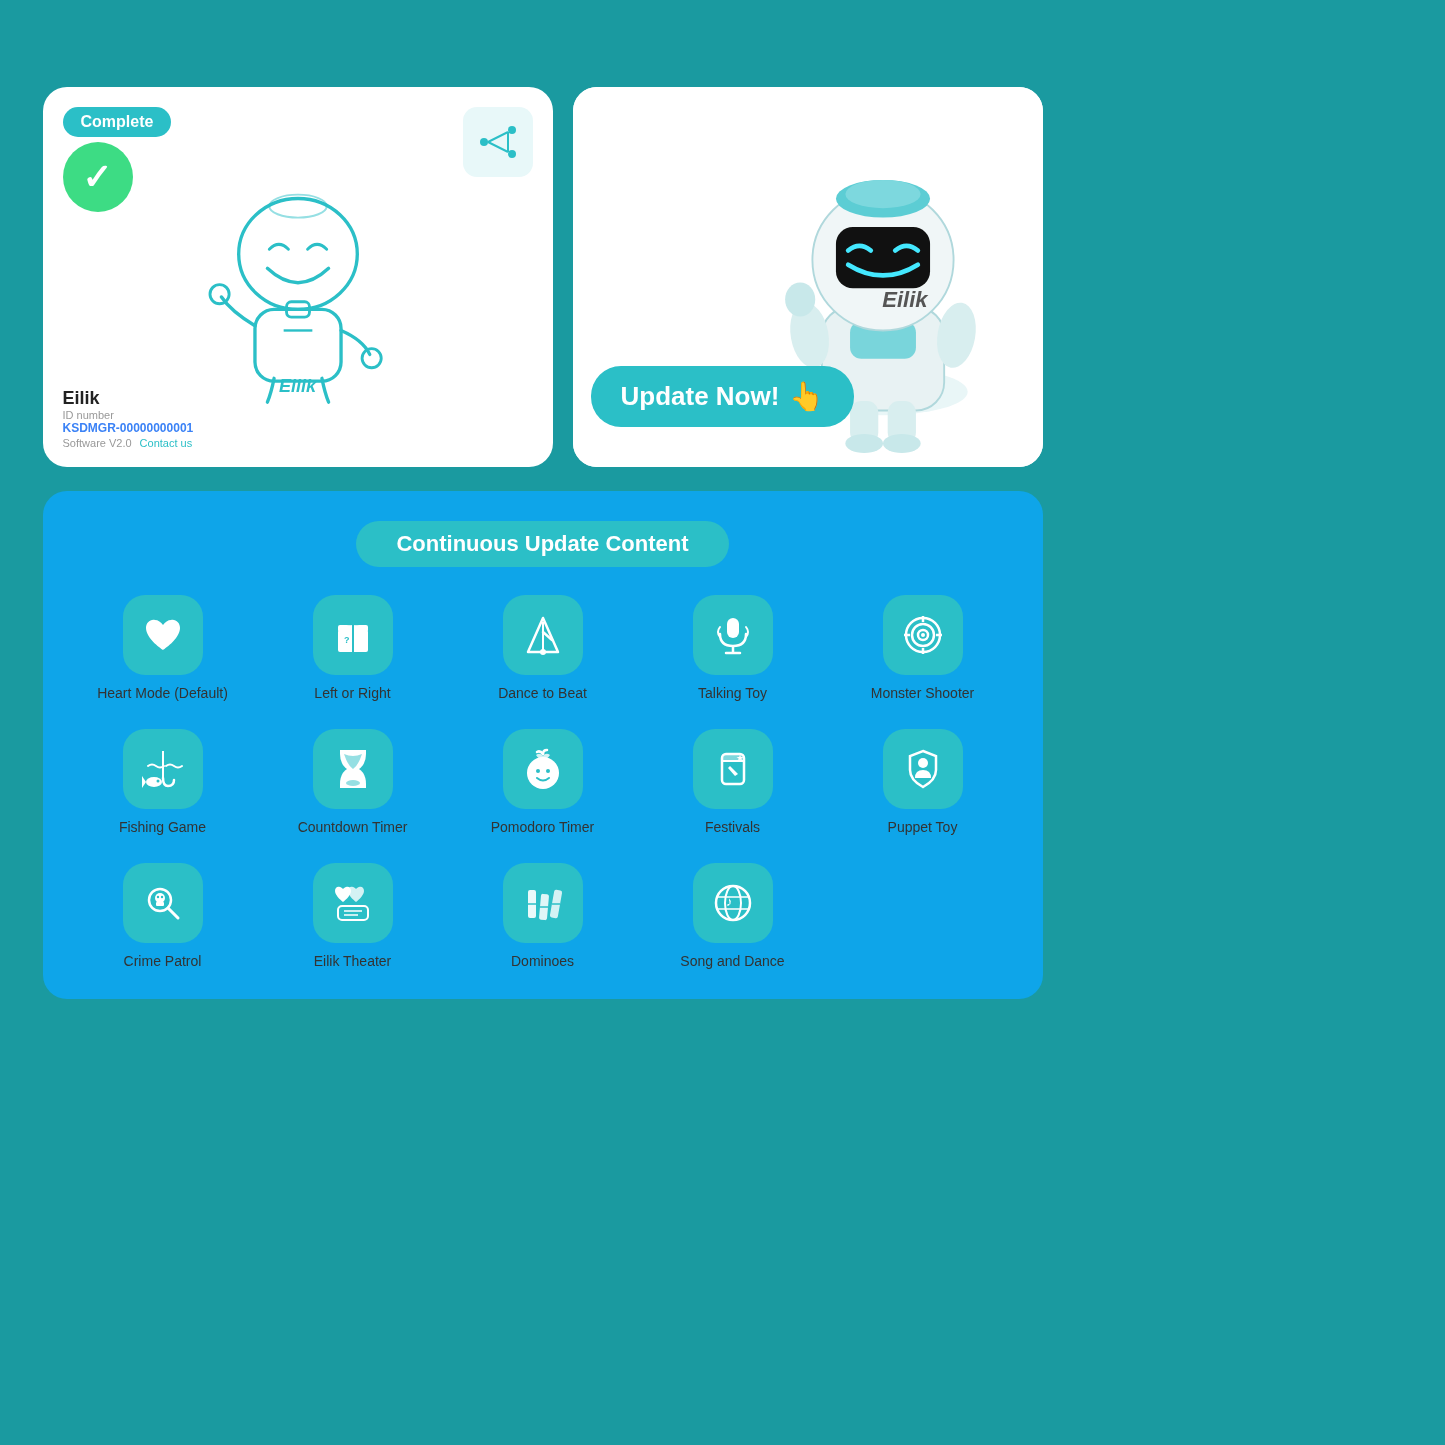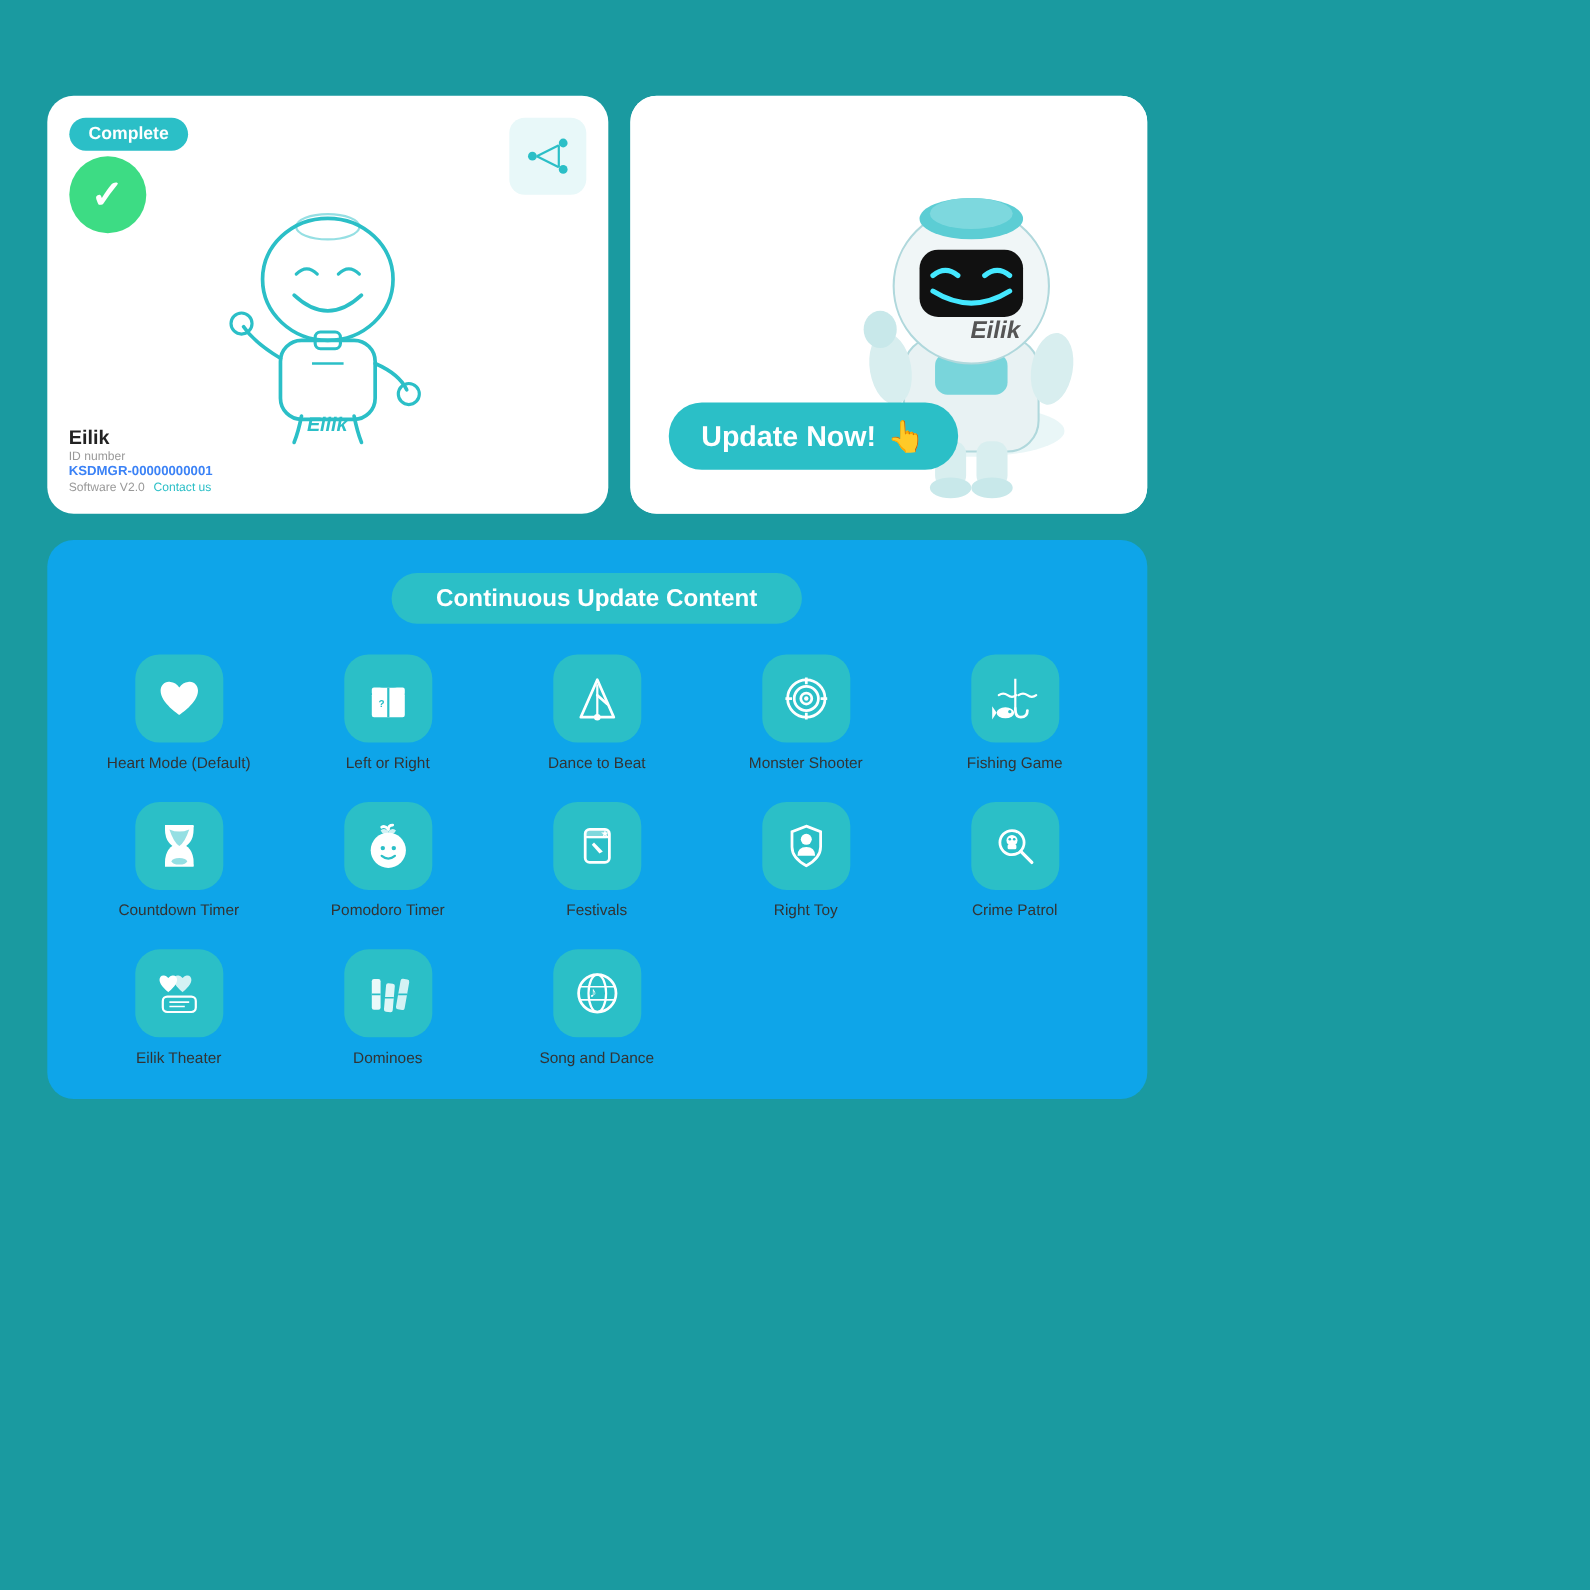--- a/index.html
+++ b/index.html
@@ -153,21 +153,21 @@
     .robot-3d {
       width: 280px;
       height: 320px;
       position: absolute;
       bottom: 0;
       right: 20px;
     }
     .update-now-btn {
       position: absolute;
       bottom: 40px;
-      left: 35px;
+      left: 18px;
       background: #2bbfc7;
       color: white;
       font-size: 26px;
       font-weight: bold;
       padding: 14px 30px;
       border-radius: 30px;
       display: flex;
       align-items: center;
       gap: 10px;
     }
@@ -394,20 +394,34 @@
 
             <polygon points="23,6 38,40 8,40" fill="none" stroke="white" stroke-width="2.5" stroke-linejoin="round"></polygon>
             <line x1="23" y1="40" x2="23" y2="10" stroke="white" stroke-width="2"></line>
             <line x1="23" y1="20" x2="32" y2="28" stroke="white" stroke-width="2.5" stroke-linecap="round"></line>
             <circle cx="23" cy="40" r="3" fill="white"></circle>
           </svg>
         </div>
         <span class="icon-label">Dance to Beat</span>
       </div>
 
+      <div class="icon-item">
+        <div class="icon-circle">
+          <svg viewBox="0 0 46 46">
+            <rect x="17" y="6" width="12" height="20" rx="6" fill="white"></rect>
+            <path d="M10 22 Q10 34 23 34 Q36 34 36 22" fill="none" stroke="white" stroke-width="2.5" stroke-linecap="round"></path>
+            <line x1="23" y1="34" x2="23" y2="41" stroke="white" stroke-width="2.5"></line>
+            <line x1="16" y1="41" x2="30" y2="41" stroke="white" stroke-width="2.5" stroke-linecap="round"></line>
+
+            <path d="M36 15 Q40 20 36 25" fill="none" stroke="white" stroke-width="2" stroke-linecap="round"></path>
+            <path d="M10 15 Q6 20 10 25" fill="none" stroke="white" stroke-width="2" stroke-linecap="round"></path>
+          </svg>
+        </div>
+        <span class="icon-label">Talking Toy</span>
+      </div>
 
       <div class="icon-item">
         <div class="icon-circle">
           <svg viewBox="0 0 46 46">
             <circle cx="23" cy="23" r="17" fill="none" stroke="white" stroke-width="2.5"></circle>
             <circle cx="23" cy="23" r="11" fill="none" stroke="white" stroke-width="2.5"></circle>
             <circle cx="23" cy="23" r="5" fill="none" stroke="white" stroke-width="2.5"></circle>
             <circle cx="23" cy="23" r="2" fill="white"></circle>
             <line x1="23" y1="4" x2="23" y2="10" stroke="white" stroke-width="2.5"></line>
             <line x1="23" y1="36" x2="23" y2="42" stroke="white" stroke-width="2.5"></line>
@@ -493,21 +507,21 @@
       <div class="icon-item">
         <div class="icon-circle">
           <svg viewBox="0 0 46 46">
 
             <path d="M23 5 L36 10 L36 24 Q36 34 23 41 Q10 34 10 24 L10 10 Z" fill="none" stroke="white" stroke-width="2.5"></path>
 
             <circle cx="23" cy="17" r="5" fill="white"></circle>
             <path d="M15 32 Q15 24 23 24 Q31 24 31 32" fill="white"></path>
           </svg>
         </div>
-        <span class="icon-label">Right Toy</span>
+        <span class="icon-label">Puppet Toy</span>
       </div>
 
       <div class="icon-item">
         <div class="icon-circle">
           <svg viewBox="0 0 46 46">
 
             <circle cx="20" cy="20" r="11" fill="none" stroke="white" stroke-width="2.5"></circle>
             <line x1="28" y1="28" x2="38" y2="38" stroke="white" stroke-width="3" stroke-linecap="round"></line>
 
             <circle cx="20" cy="18" r="5" fill="white"></circle>

